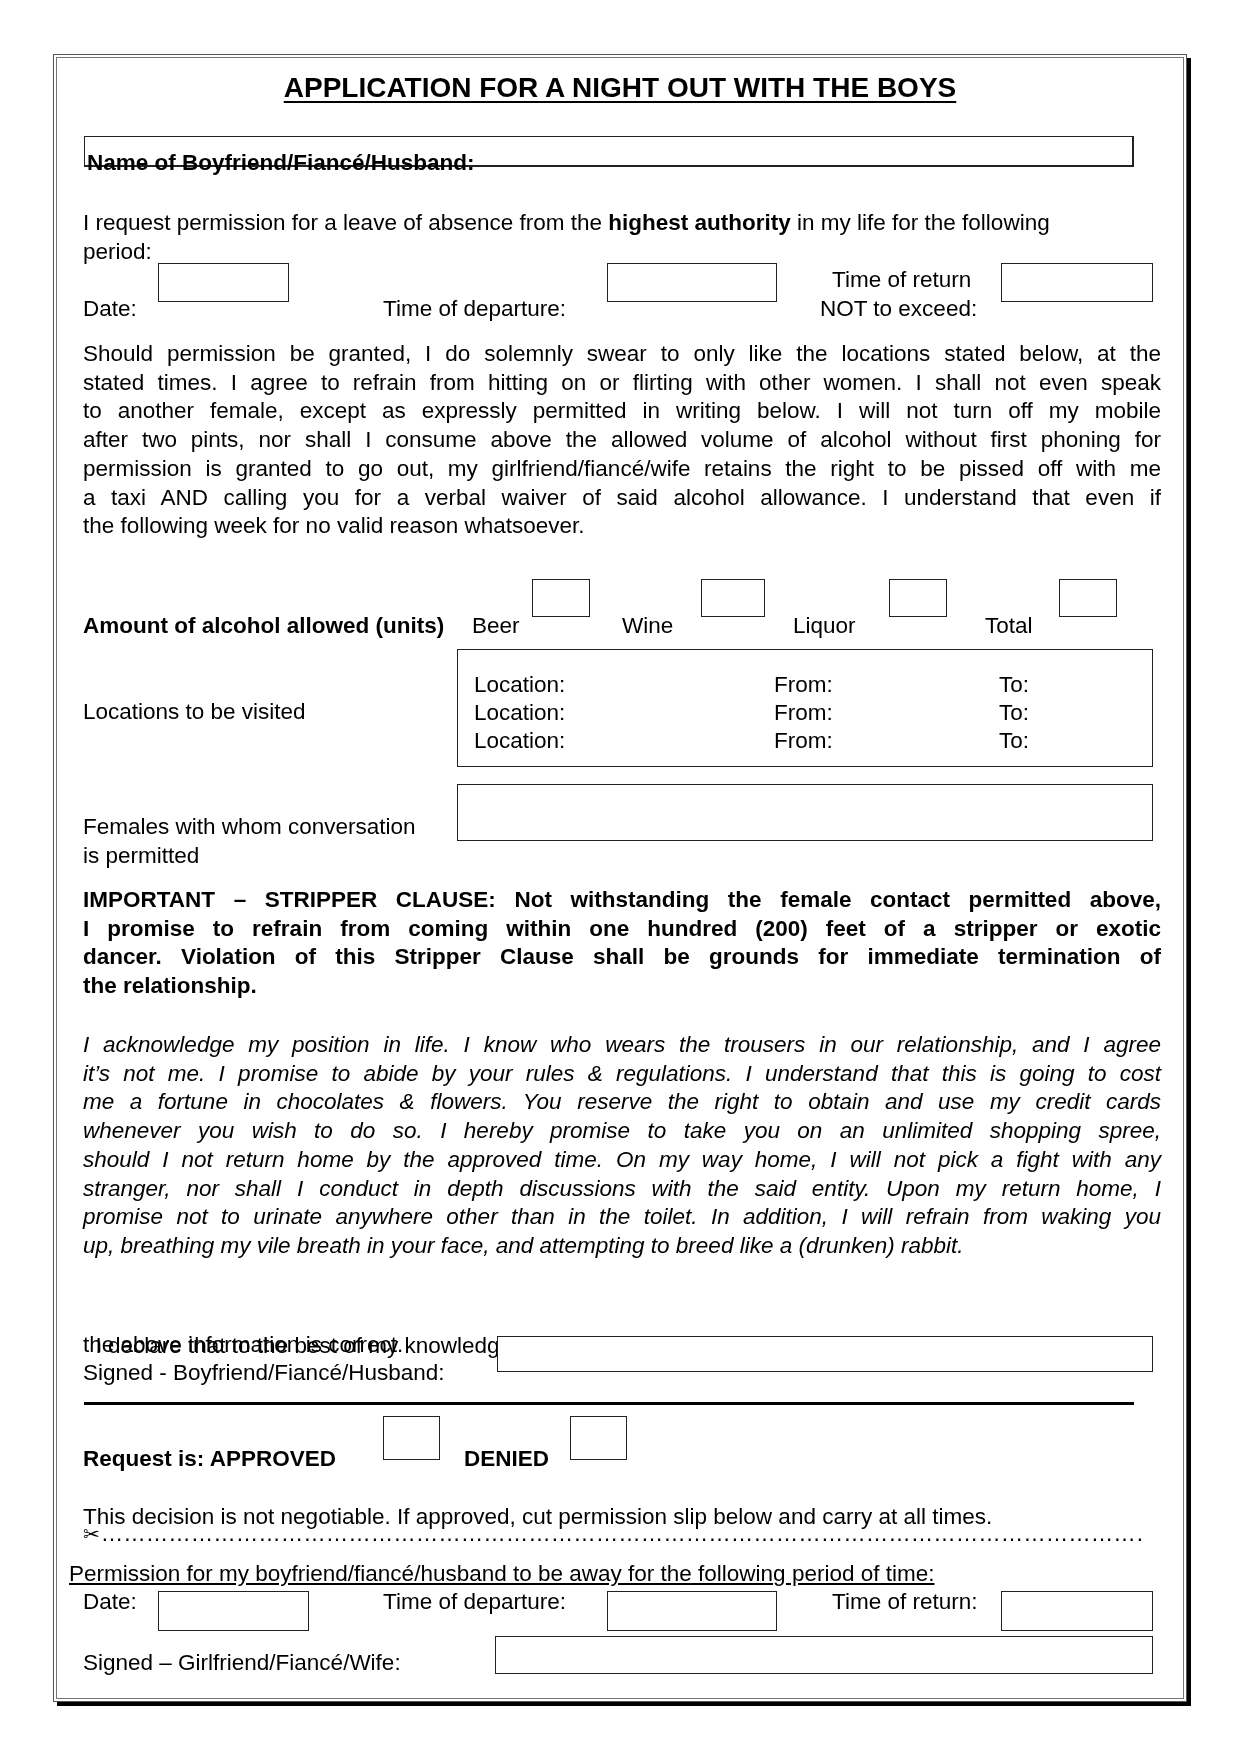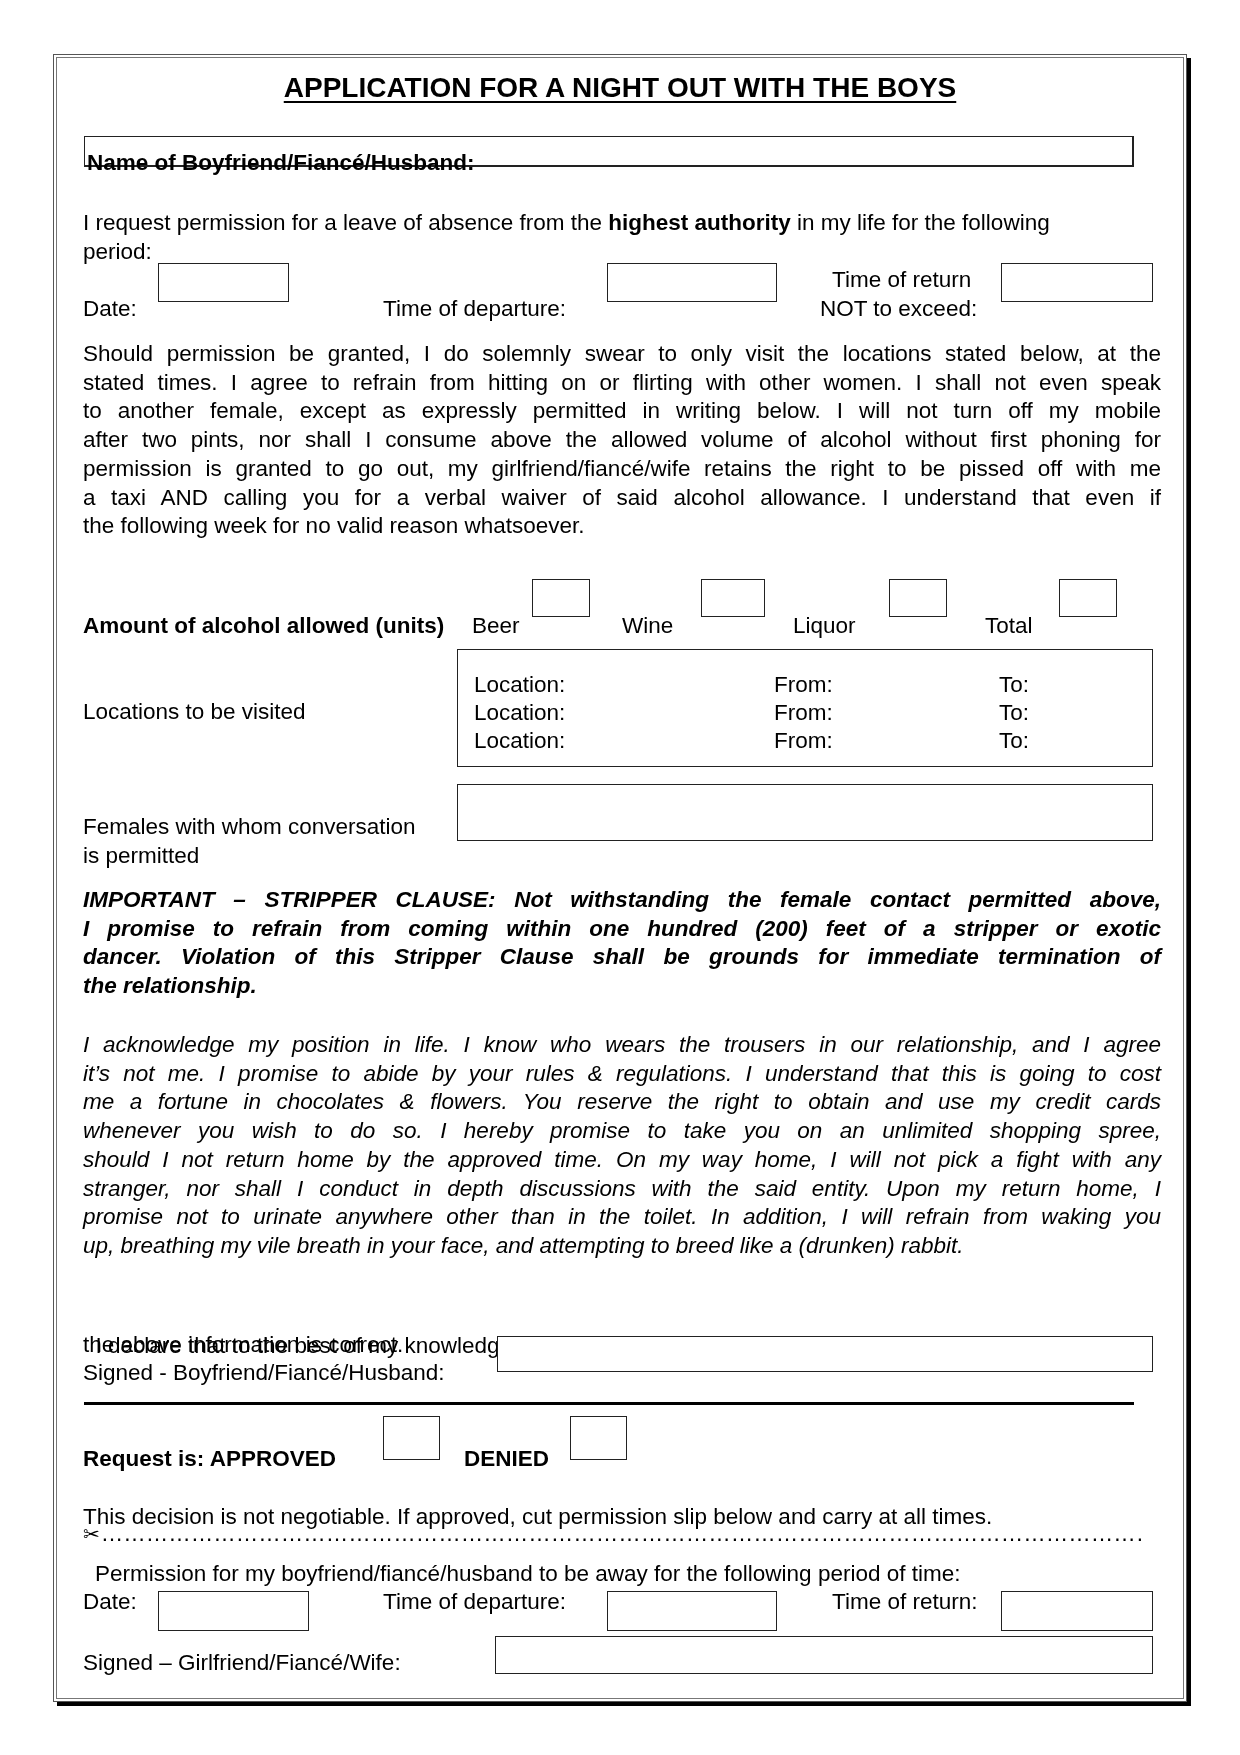--- a/index.html
+++ b/index.html
@@ -39,21 +39,21 @@
 
 <div class="t" style="left:83px;top:283px;">Date:</div>
 <div class="box" style="left:158px;top:263px;width:131px;height:39px;"></div>
 <div class="t" style="left:383px;top:283px;">Time of departure:</div>
 <div class="box" style="left:607px;top:263px;width:170px;height:39px;"></div>
 <div class="t" style="left:832px;top:254px;">Time of return</div>
 <div class="t" style="left:820px;top:283px;">NOT to exceed:</div>
 <div class="box" style="left:1001px;top:263px;width:152px;height:39px;"></div>
 
 <div class="just" style="top:340px;">
-  <span class="line">Should permission be granted, I do solemnly swear to only visit the locations stated below, at the</span>
+  <span class="line">Should permission be granted, I do solemnly swear to only like the locations stated below, at the</span>
   <span class="line">stated times. I agree to refrain from hitting on or flirting with other women.  I shall not even speak</span>
   <span class="line">to another female, except as expressly permitted in writing below. I will not turn off my mobile</span>
   <span class="line">after two pints, nor shall I consume above the allowed volume of alcohol without first phoning for</span>
   <span class="line">permission is granted to go out, my girlfriend/fiancé/wife retains the right to be pissed off with me</span>
   <span class="line">a taxi AND calling you for a verbal waiver of said alcohol allowance. I understand that even if</span>
   <span class="line last">the following week for no valid reason whatsoever.</span>
 </div>
 
 <div class="t" style="left:83px;top:600px;font-weight:bold;">Amount of alcohol allowed (units)</div>
 <div class="t" style="left:472px;top:600px;">Beer</div>
@@ -80,21 +80,21 @@
 <div>
   <div class="t" style="left:474px;top:715px;">Location:</div>
   <div class="t" style="left:774px;top:715px;">From:</div>
   <div class="t" style="left:999px;top:715px;">To:</div>
 </div>
 
 <div class="t" style="left:83px;top:801px;">Females with whom conversation</div>
 <div class="t" style="left:83px;top:830px;">is permitted</div>
 <div class="box" style="left:457px;top:784px;width:696px;height:57px;"></div>
 
-<div class="just b" style="top:886px;font-style:italic;">
+<div class="just b" style="top:886px;">
   <span class="line">IMPORTANT – STRIPPER CLAUSE: Not withstanding the female contact permitted above,</span>
   <span class="line">I promise to refrain from coming within one hundred (200) feet of a stripper or exotic</span>
   <span class="line">dancer.  Violation of this Stripper Clause shall be grounds for immediate termination of</span>
   <span class="line last">the relationship.</span>
 </div>
 
 <div class="just" style="top:1031px;font-style:italic;">
   <span class="line">I acknowledge my position in life. I know who wears the trousers in our relationship, and I agree</span>
   <span class="line">it’s not me. I promise to abide by your rules &amp; regulations. I understand that this is going to cost</span>
   <span class="line">me a fortune in chocolates &amp; flowers. You reserve the right to obtain and use my credit cards</span>
@@ -117,21 +117,21 @@
 <div class="t b" style="left:83px;top:1433px;">Request is: APPROVED</div>
 <div class="box" style="left:383px;top:1416px;width:57px;height:44px;"></div>
 <div class="t b" style="left:464px;top:1433px;">DENIED</div>
 <div class="box" style="left:570px;top:1416px;width:57px;height:44px;"></div>
 
 <div class="t" style="left:83px;top:1491px;">This decision is not negotiable. If approved, cut permission slip below and carry at all times.</div>
 
 <div class="dots">
   <span style="font-family:'DejaVu Sans', sans-serif;font-size:20px;">✂</span><span style="letter-spacing:0;">…………………………………………………………………………………………………………………………………………………</span>
 </div>
-<div class="t" style="left:95px;top:1548px;">Permission for my boyfriend/fiancé/husband to be away for the following period of time:</div>
+<div class="t" style="left:69px;top:1548px;text-decoration:underline;">Permission for my boyfriend/fiancé/husband to be away for the following period of time:</div>
 <div class="t" style="left:83px;top:1576px;">Date:</div>
 <div class="box" style="left:158px;top:1591px;width:151px;height:40px;"></div>
 <div class="t" style="left:383px;top:1576px;">Time of departure:</div>
 <div class="box" style="left:607px;top:1591px;width:170px;height:40px;"></div>
 <div class="t" style="left:832px;top:1576px;">Time of return:</div>
 <div class="box" style="left:1001px;top:1591px;width:152px;height:40px;"></div>
 <div class="t" style="left:83px;top:1637px;">Signed – Girlfriend/Fiancé/Wife:</div>
 <div class="box" style="left:495px;top:1636px;width:658px;height:38px;"></div>
 
 </body></html>

